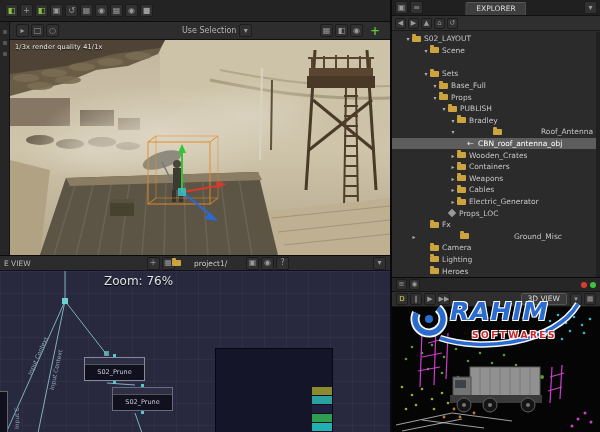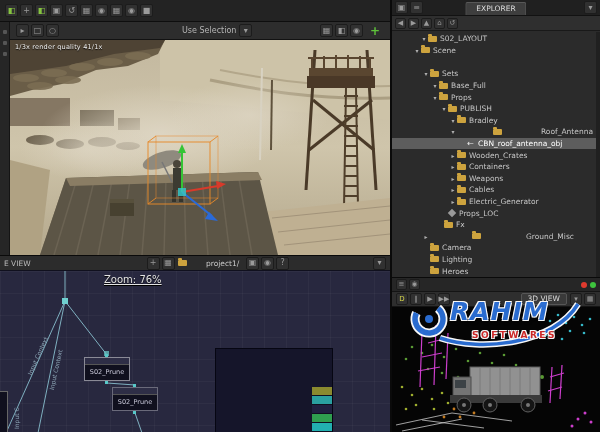--- a/index.html
+++ b/index.html
@@ -49,36 +49,36 @@
   .fico.box{width:7px;height:7px;background:#8fa7c4;border:1px solid #5a6f8a;}
   .fico.loc{width:6px;height:6px;background:#9a9a9a;transform:rotate(45deg);margin:0 4px 0 1px;}
   .fico.ref{color:#eee;font-size:8px;width:9px;text-align:center;background:none;}
   #ex-scroll{position:absolute;right:0;top:32px;width:4px;height:245px;background:#202020;}
 
   
   #node-panel{position:absolute;left:0;top:255px;width:390px;height:177px;background:#27273f;border-top:1px solid #0a0a0a;}
   #ng-header{position:relative;height:15px;background:#2c2c2c;border-bottom:1px solid #10101e;
              display:flex;align-items:center;gap:4px;padding:0 4px;font-size:7.5px;color:#bbb;}
   .ng-left{margin-left:112px;}
-  .ng-path{position:absolute;left:178px;display:flex;align-items:center;gap:19px;color:#ccc;justify-content:flex-end;}
+  .ng-path{position:absolute;left:172px;display:flex;align-items:center;gap:13px;color:#ccc;justify-content:flex-end;}
   .ng-path .fico.folder{margin-right:0;}
   .ng-right{position:absolute;left:246px;}
   .ng-far{position:absolute;right:4px;}
   #graph-area{position:absolute;left:0;top:15px;width:390px;height:162px;overflow:hidden;
               background:#28283f;
               background-image:linear-gradient(rgba(255,255,255,.03) 1px,transparent 1px),
                                linear-gradient(90deg,rgba(255,255,255,.03) 1px,transparent 1px);
               background-size:22px 22px;}
   #edges{position:absolute;left:0;top:0;}
-  #ng-zoom{position:absolute;left:104px;top:3px;font-size:10px;color:#e3e3e3;text-shadow:0 1px 1px #000;text-decoration:underline;}
+  #ng-zoom{position:absolute;left:104px;top:3px;font-size:12px;color:#e3e3e3;text-shadow:0 1px 1px #000;}
   .elab{position:absolute;font-size:6px;color:#8fa8b8;transform-origin:0 0;white-space:nowrap;}
   .e0{left:26px;top:102px;transform:rotate(-66deg);}
   .e1{left:48px;top:118px;transform:rotate(-78deg);}
   .e2{left:13px;top:158px;transform:rotate(-90deg);}
-  .gnode{position:absolute;width:46px;height:24px;background:#10101e;border:1px solid #8a8a96;}
+  .gnode{position:absolute;width:61px;height:24px;background:#10101e;border:1px solid #8a8a96;}
   .gnode .nhead{height:7px;background:#2e2e46;border-bottom:1px solid #555;}
   .gnode .nlab{font-size:6.5px;color:#c8c8d8;text-align:center;line-height:15px;}
   .gnode::before,.gnode::after{content:"";position:absolute;left:50%;margin-left:-2px;width:3px;height:3px;background:#57c8c8;}
   .gnode::before{top:-4px;} .gnode::after{bottom:-4px;}
   .gnode.n0{left:84px;top:86px;}
   .gnode.n1{left:112px;top:116px;border-color:#6a6a7a;}
   #subpanel{position:absolute;left:215px;top:77px;width:118px;height:85px;background:#15152a;border:1px solid #060612;}
   #swatches{position:absolute;right:0;bottom:0;width:20px;}
   .swatch{width:20px;height:9px;border-bottom:1px solid #101020;}
   #partial-node{position:absolute;left:-6px;top:120px;width:14px;height:42px;background:#10101e;border:1px solid #666;}
@@ -300,26 +300,26 @@
     <div class="ex-bar2">
       <div class="iconrow">
           <span class="icon">◀</span>
           <span class="icon">▶</span>
           <span class="icon">▲</span>
           <span class="icon">⌂</span>
           <span class="icon">↺</span>
         </div>
     </div>
     <div id="ex-tree">
-        <div class="trow" style="padding-left: 28px;">
+        <div class="trow" style="padding-left: 12px;">
           <span class="arr">▾</span>
           <span class="fico folder"></span>
           <span class="tlab">S02_LAYOUT</span>
         </div>
-        <div class="trow" style="padding-left: 21px;">
+        <div class="trow" style="padding-left: 21px; margin-left: 9px;">
           <span class="arr">▾</span>
           <span class="fico folder"></span>
           <span class="tlab">Scene</span>
         </div>
         <div class="trow" style="padding-left: 30px; margin-top: 12px;">
           <span class="arr">▾</span>
           <span class="fico folder"></span>
           <span class="tlab">Sets</span>
         </div>
         <div class="trow" style="padding-left: 39px;">
@@ -375,26 +375,26 @@
         <div class="trow" style="padding-left: 57px;">
           <span class="arr">▸</span>
           <span class="fico folder"></span>
           <span class="tlab">Electric_Generator</span>
         </div>
         <div class="trow" style="padding-left: 48px;">
           <span class="arr"></span>
           <span class="fico loc"></span>
           <span class="tlab">Props_LOC</span>
         </div>
-        <div class="trow" style="padding-left: 44px;">
+        <div class="trow" style="padding-left: 30px;">
           <span class="arr"></span>
           <span class="fico folder"></span>
           <span class="tlab">Fx</span>
         </div>
-        <div class="trow" style="padding-left: 30px; gap: 42px;">
+        <div class="trow" style="padding-left: 18px; gap: 42px;">
           <span class="arr">▸</span>
           <span class="fico folder"></span>
           <span class="tlab">Ground_Misc</span>
         </div>
         <div class="trow" style="padding-left: 30px;">
           <span class="arr"></span>
           <span class="fico folder"></span>
           <span class="tlab">Camera</span>
         </div>
         <div class="trow" style="padding-left: 30px;">

